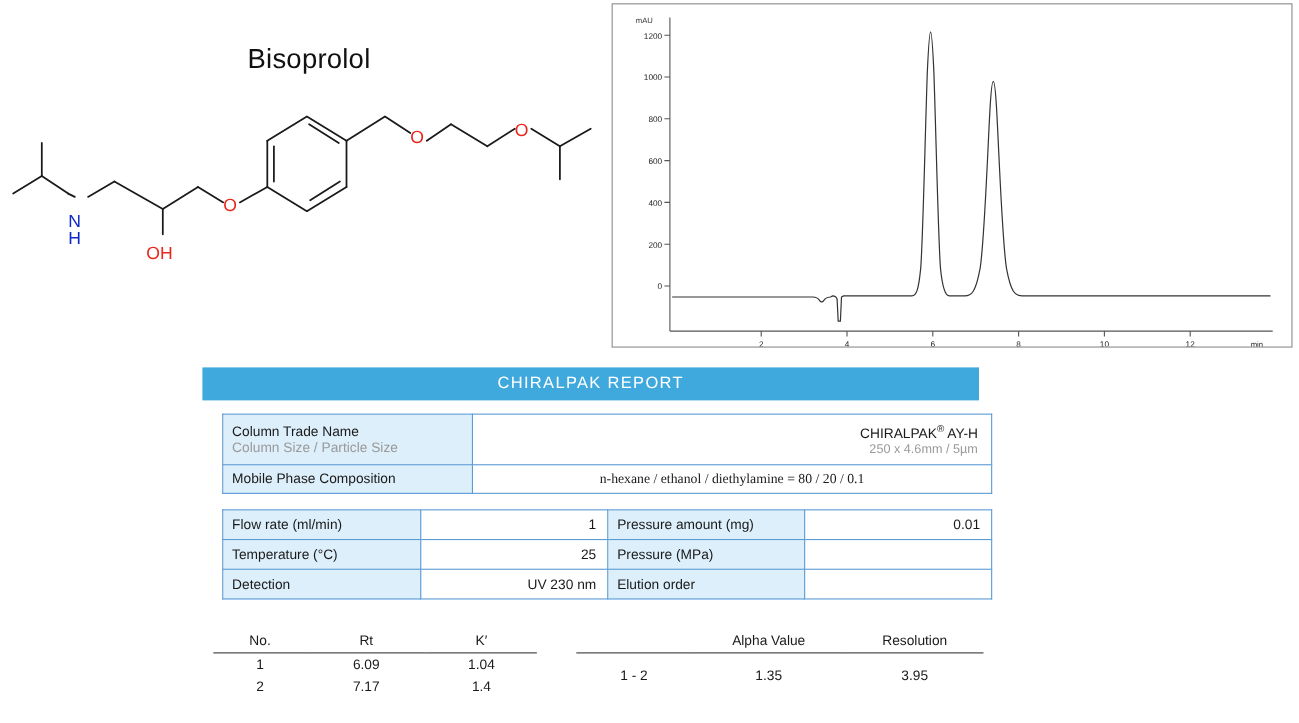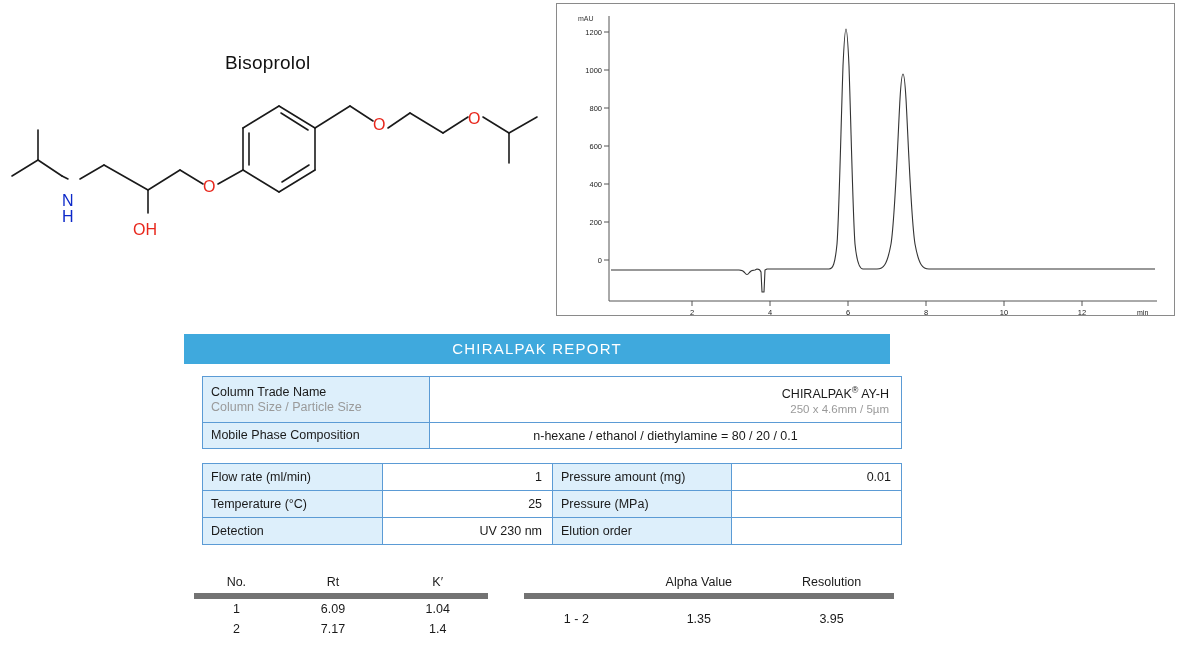--- a/index.html
+++ b/index.html
@@ -17,22 +17,22 @@
   }
 
   
   #structure-panel {
     position: absolute;
     left: 0; top: 0;
     width: 555px; height: 320px;
   }
   #structure-title {
     position: absolute;
-    left: 225px; top: 52px;
-    font-size: 19px;
+    left: 225px; top: 40px;
+    font-size: 25px;
     color: #111;
     letter-spacing: .2px;
   }
   #structure-svg {
     position: absolute;
     left: 0; top: 0;
   }
 
   
   #chromatogram-panel {
@@ -77,21 +77,21 @@
     padding: 5px 8px;
     vertical-align: middle;
   }
   .label-cell {
     background: #ddeffb;
     width: 210px;
   }
   .label-main { display: block; line-height: 15px; }
   .label-sub { display: block; color: #9a9a9a; line-height: 15px; }
   .value-cell { text-align: right; padding-right: 12px !important; }
-  .value-center { text-align: center; }
+  .value-center { text-align: center; font-family: Liberation Serif, serif; }
   .value-main { display: block; line-height: 16px; }
   .value-sub { display: block; color: #9a9a9a; font-size: 11.5px; line-height: 15px; }
   sup.reg { font-size: 9px; vertical-align: super; }
 
   .paramtable {
     margin-top: 14px;
     margin-left: 18px;
     width: 700px;
   }
   .paramtable td {
@@ -113,21 +113,21 @@
     display: flex;
     gap: 0px;
   }
   .peaktable {
     font-size: 12.5px;
     color: #1a1a1a;
   }
   .peaktable th {
     font-weight: normal;
     padding: 3px 10px 4px 10px;
-    border-bottom: 6px solid #737373;
+    border-bottom: 1px solid #737373;
     text-align: center;
   }
   .peaktable td {
     padding: 3px 10px;
     text-align: center;
   }
   #peak-left { margin-left: 10px; }
   #peak-left th:nth-child(1), #peak-left td:nth-child(1) { width: 80px; }
   #peak-left th:nth-child(2), #peak-left td:nth-child(2) { width: 110px; }
   #peak-left th:nth-child(3), #peak-left td:nth-child(3) { width: 100px; }

